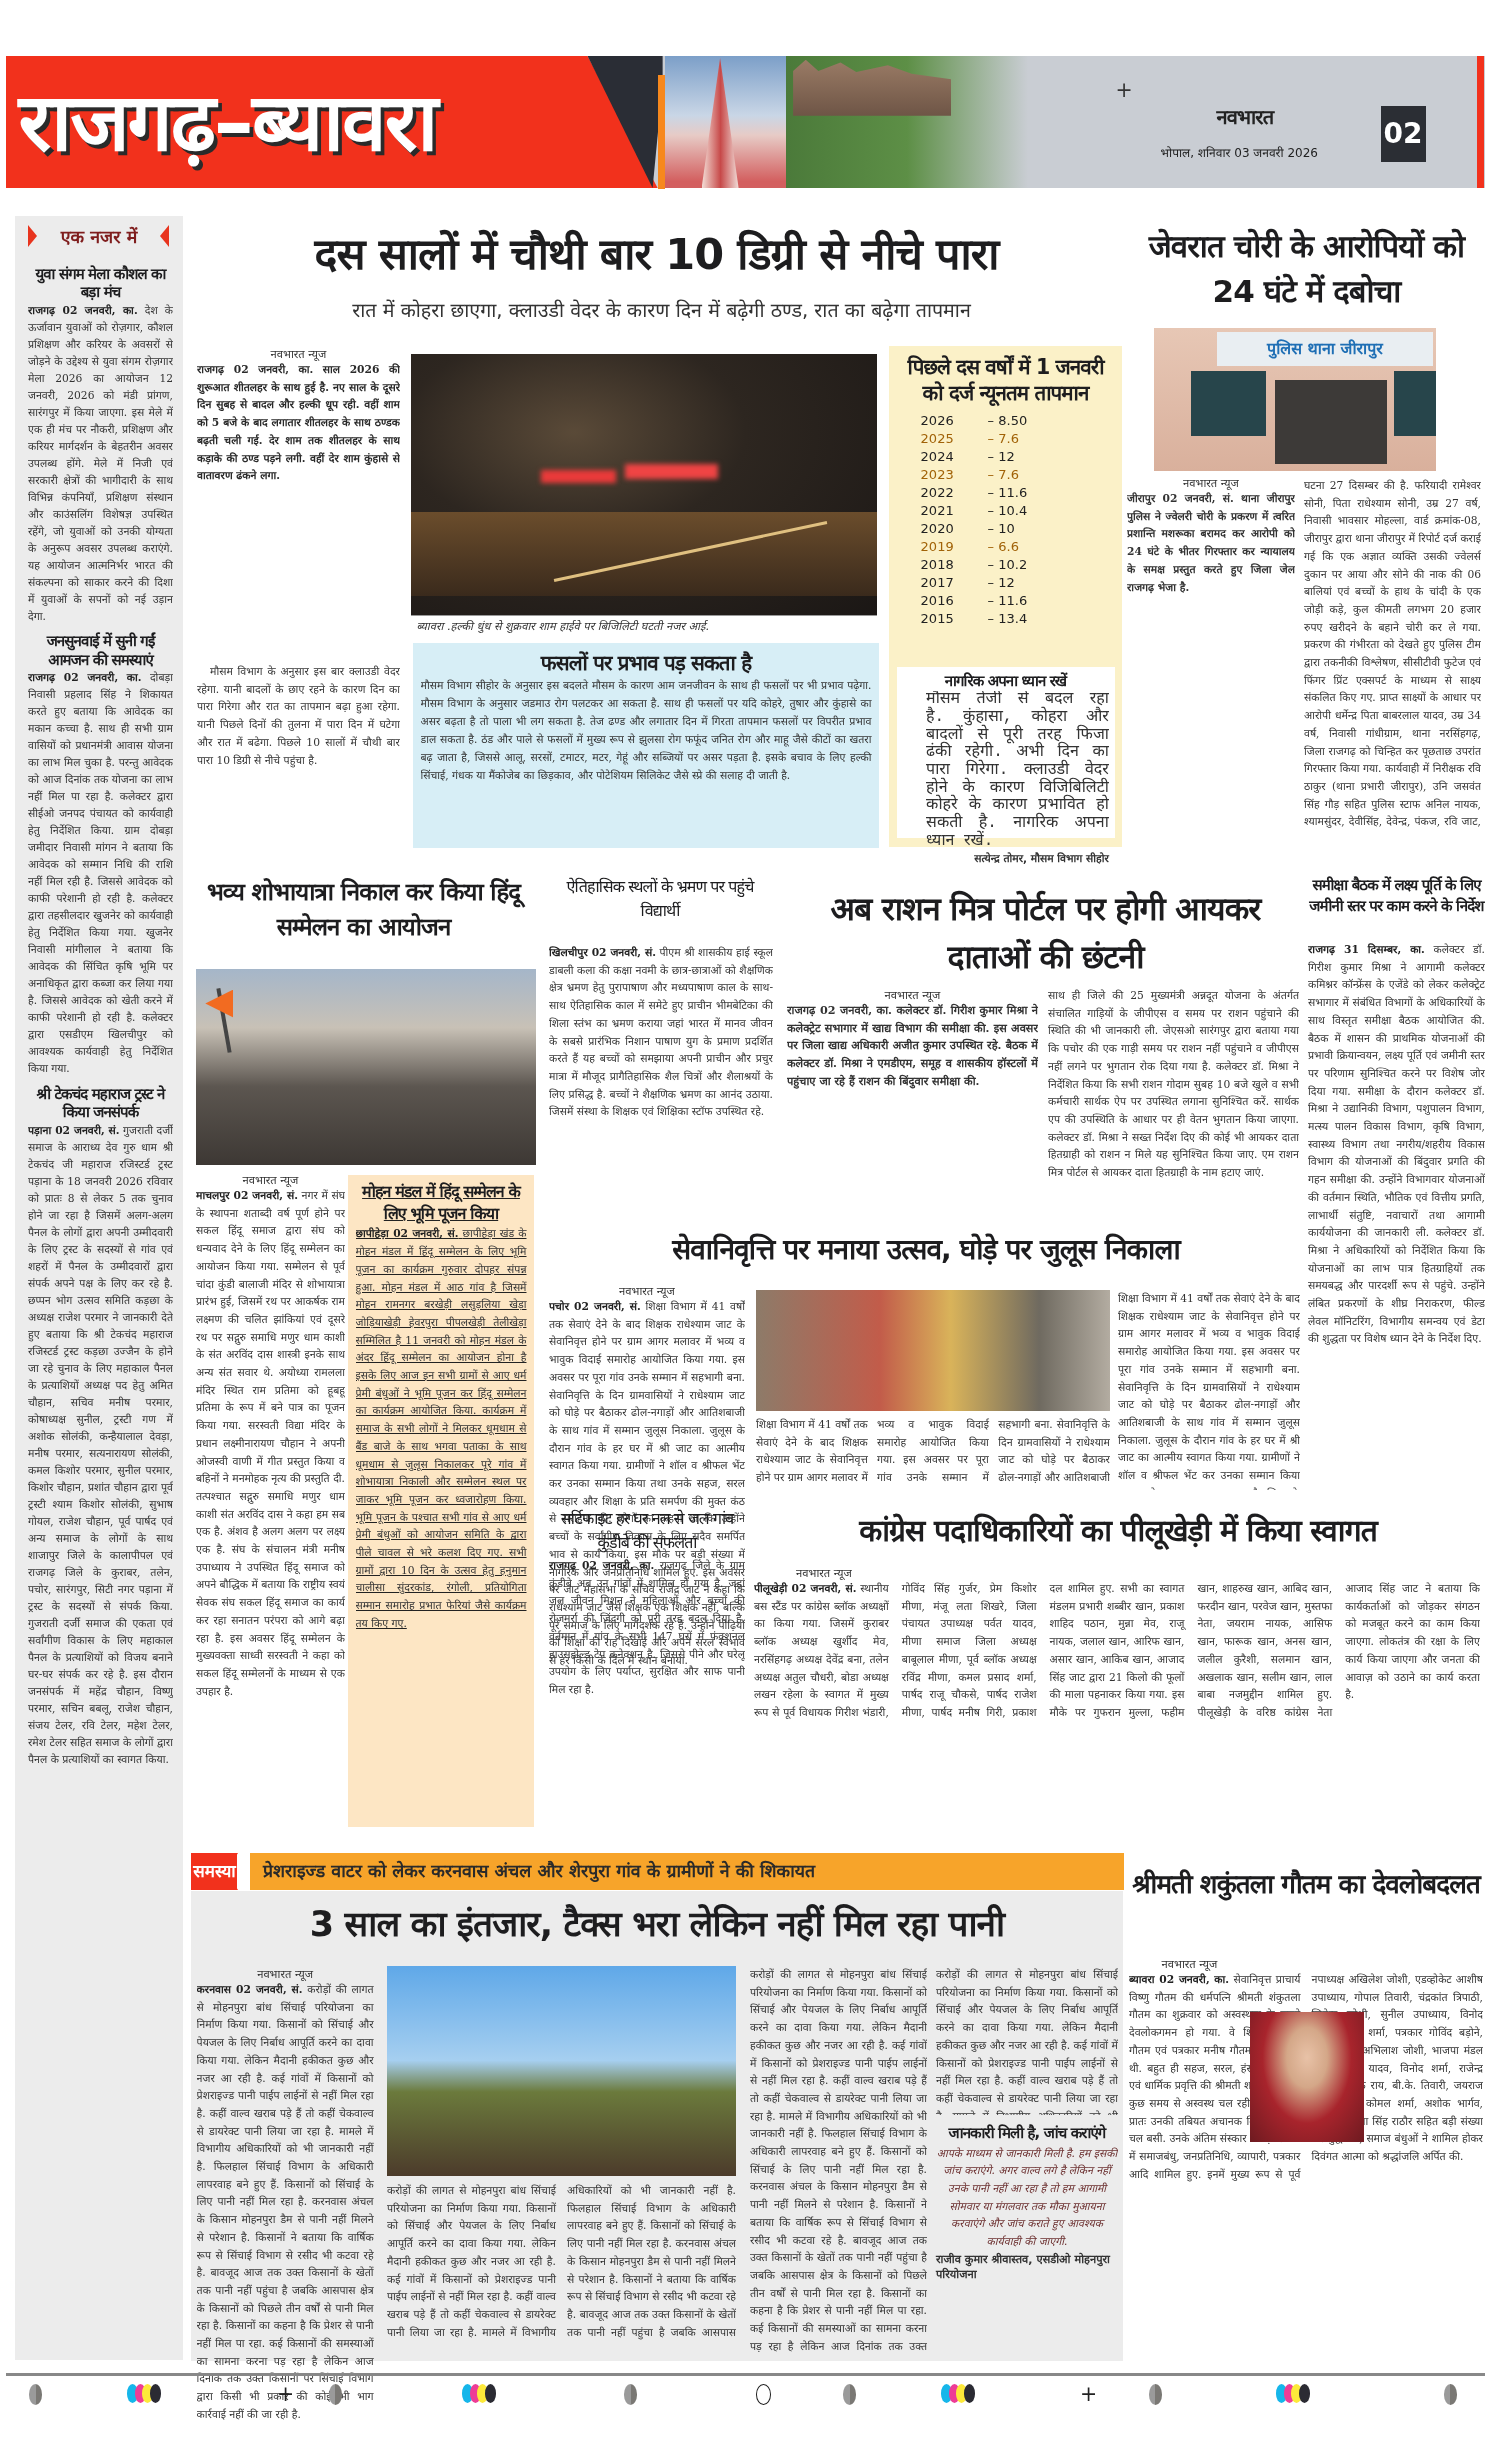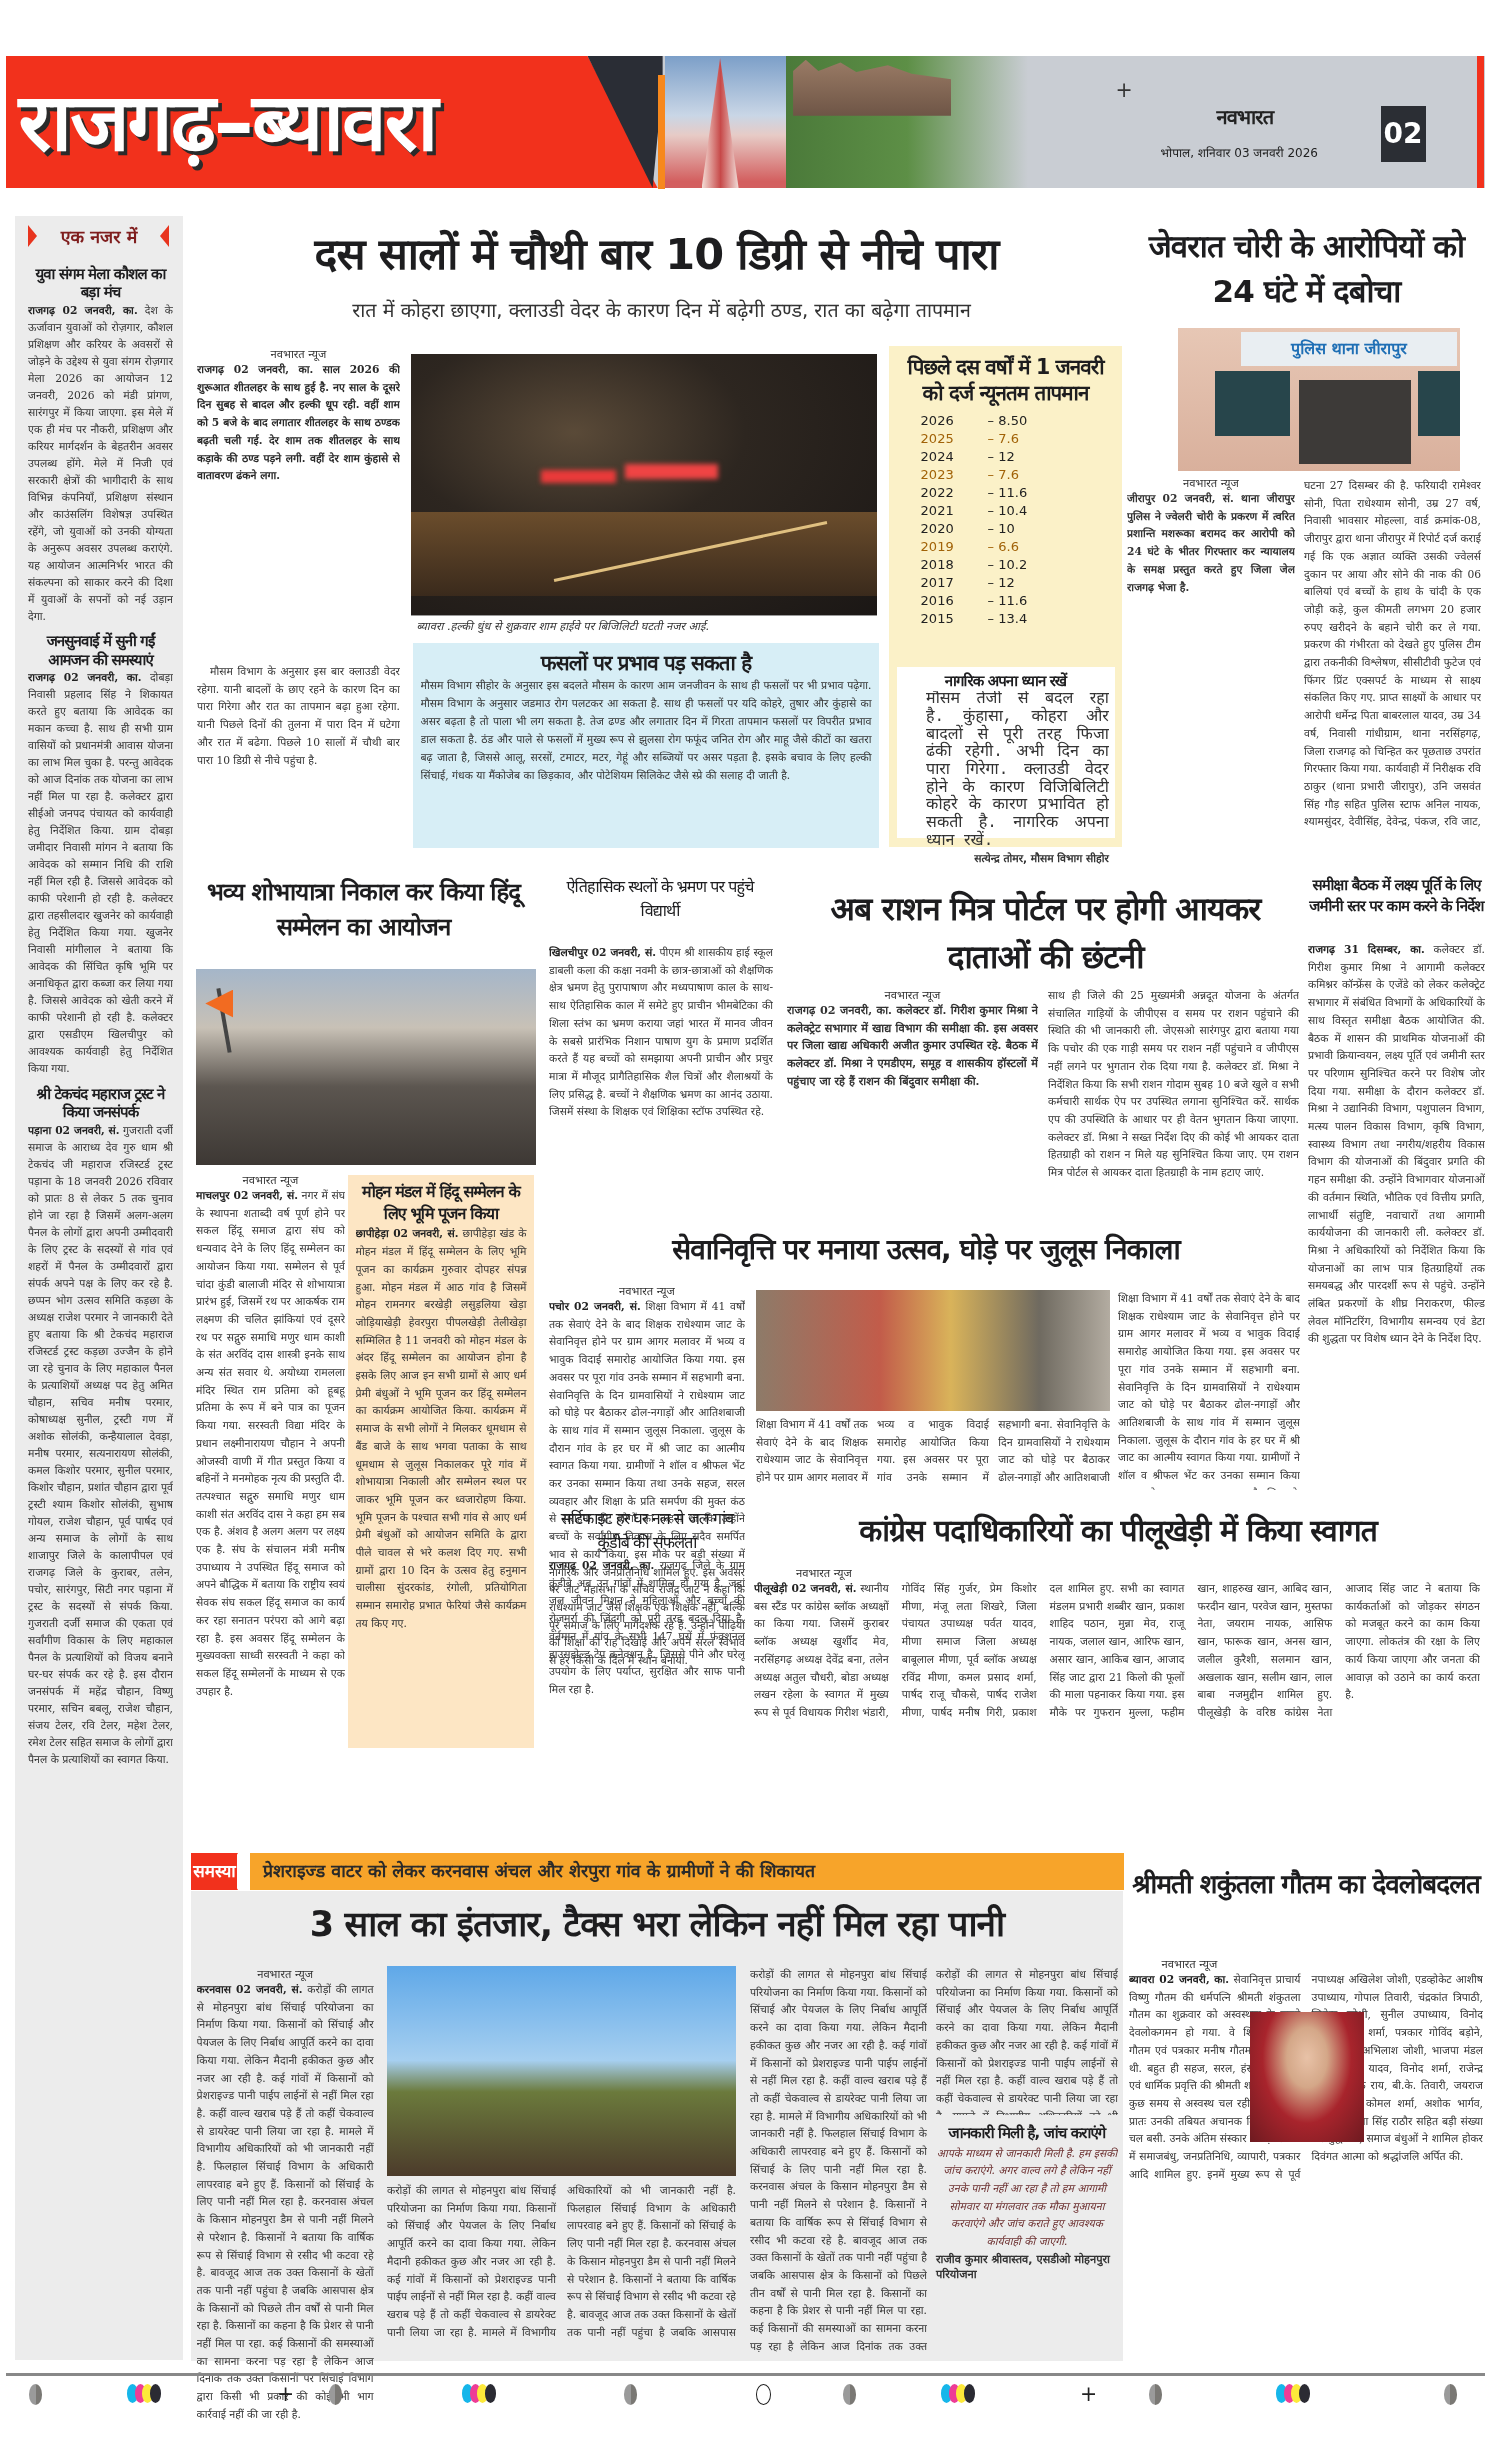--- a/index.html
+++ b/index.html
@@ -171,21 +171,21 @@
       </tbody>
   </table>
   <div class="abs" style="left:7.5px; top:321px; width:218px; height:171px; background:#fff; padding:3.7px 5.6px;">
     <div class="hl" style="font-size:15px; line-height:20.5px;">नागरिक अपना ध्यान रखें</div>
     <div class="txt" style="font-family:Liberation Mono, monospace; font-size:16px; line-height:17.7px;margin-left:24px;">मौसम तेजी से बदल रहा है. कुंहासा, कोहरा और बादलों से पूरी तरह फिजा ढंकी रहेगी. अभी दिन का पारा गिरेगा. क्लाउडी वेदर होने के कारण विजिबिलिटी कोहरे के कारण प्रभावित हो सकती है. नागरिक अपना ध्यान रखें.</div>
     <div style="font-size:10.7px; text-align:right; font-weight:bold; color:#333;">सत्येन्द्र तोमर, मौसम विभाग सीहोर</div>
   </div>
 </div>
 
 <div class="abs hl" style="left:1127px; top:224px; width:359px; font-size:31px; line-height:45px;">जेवरात चोरी के आरोपियों को 24 घंटे में दबोचा</div>
-<div class="abs photo" style="left:1178px; top:328px; width:282px; height:143px; background:linear-gradient(#e7c7b5,#d9b09c);padding-left:16px;">
+<div class="abs photo" style="left:1154px; top:328px; width:282px; height:143px; background:linear-gradient(#e7c7b5,#d9b09c);padding-left:16px;">
   <div class="abs" style="left:63px; top:3.7px; width:216px; height:34px; background:#e9eef2; color:#1f6fb5; font-weight:bold; font-size:16px; text-align:center; line-height:34px;">पुलिस थाना जीरापुर</div>
   <div class="abs" style="left:37px; top:43px; width:75px; height:65px; background:#27454b;"></div>
   <div class="abs" style="left:240px; top:43px; width:75px; height:65px; background:#27454b;"></div>
   <div class="abs" style="left:121px; top:52px; width:112px; height:84px; background:#3d3a38;"></div>
 </div>
 <div class="abs" style="left:1127px; top:475px; width:168px; height:363px;">
   <div class="byline">नवभारत न्यूज</div>
   <div class="txt" style="font-weight:bold;">जीरापुर 02 जनवरी, सं. थाना जीरापुर पुलिस ने ज्वेलरी चोरी के प्रकरण में त्वरित प्रशान्ति मशरूका बरामद कर आरोपी को 24 घंटे के भीतर गिरफ्तार कर न्यायालय के समक्ष प्रस्तुत करते हुए जिला जेल राजगढ़ भेजा है.</div>
 </div>
 <div class="abs txt" style="left:1304px; top:477px; width:177px; height:354px;">घटना 27 दिसम्बर की है. फरियादी रामेश्वर सोनी, पिता राधेश्याम सोनी, उम्र 27 वर्ष, निवासी भावसार मोहल्ला, वार्ड क्रमांक-08, जीरापुर द्वारा थाना जीरापुर में रिपोर्ट दर्ज कराई गई कि एक अज्ञात व्यक्ति उसकी ज्वेलर्स दुकान पर आया और सोने की नाक की 06 बालियां एवं बच्चों के हाथ के चांदी के एक जोड़ी कड़े, कुल कीमती लगभग 20 हजार रुपए खरीदने के बहाने चोरी कर ले गया. प्रकरण की गंभीरता को देखते हुए पुलिस टीम द्वारा तकनीकी विश्लेषण, सीसीटीवी फुटेज एवं फिंगर प्रिंट एक्सपर्ट के माध्यम से साक्ष्य संकलित किए गए. प्राप्त साक्ष्यों के आधार पर आरोपी धर्मेन्द्र पिता बाबरलाल यादव, उम्र 34 वर्ष, निवासी गांधीग्राम, थाना नरसिंहगढ़, जिला राजगढ़ को चिन्हित कर पूछताछ उपरांत गिरफ्तार किया गया. कार्यवाही में निरीक्षक रवि ठाकुर (थाना प्रभारी जीरापुर), उनि जसवंत सिंह गौड़ सहित पुलिस स्टाफ अनिल नायक, श्यामसुंदर, देवीसिंह, देवेन्द्र, पंकज, रवि जाट, जुगल, मनोज, शिवप्रसाद शामिल रहे.</div>
@@ -193,21 +193,21 @@
 <div class="abs hl" style="left:191px; top:875px; width:345px; font-size:24px; line-height:35px;">भव्य शोभायात्रा निकाल कर किया हिंदू सम्मेलन का आयोजन</div>
 <div class="abs photo" style="left:196px; top:969px; width:340px; height:196px; background:linear-gradient(#a5b6c9 0%, #c8c1b6 30%, #5c5650 60%, #3d3834 100%);">
   <div class="abs" style="left:26px; top:18.6px; width:3.7px; height:65px; background:#444; transform:rotate(-10deg);"></div>
   <div class="abs" style="left:9.3px; top:20.5px; width:28px; height:28px; background:#f26b21; clip-path:polygon(100% 0, 0 50%, 100% 100%);"></div>
 </div>
 <div class="abs" style="left:196px; top:1172px; width:149px; height:652px;">
   <div class="byline">नवभारत न्यूज</div>
   <div class="txt"><span class="lead">माचलपुर 02 जनवरी, सं.</span> <span>नगर में संघ के स्थापना शताब्दी वर्ष पूर्ण होने पर सकल हिंदू समाज द्वारा संघ को धन्यवाद देने के लिए हिंदू सम्मेलन का आयोजन किया गया. सम्मेलन से पूर्व चांदा कुंडी बालाजी मंदिर से शोभायात्रा प्रारंभ हुई, जिसमें रथ पर आकर्षक राम लक्ष्मण की चलित झांकियां एवं दूसरे रथ पर सद्गुरु समाधि मणुर धाम काशी के संत अरविंद दास शास्त्री इनके साथ अन्य संत सवार थे. अयोध्या रामलला मंदिर स्थित राम प्रतिमा को हूबहू प्रतिमा के रूप में बने पात्र का पूजन किया गया. सरस्वती विद्या मंदिर के प्रधान लक्ष्मीनारायण चौहान ने अपनी ओजस्वी वाणी में गीत प्रस्तुत किया व बहिनों ने मनमोहक नृत्य की प्रस्तुति दी. तत्पश्चात सद्गुरु समाधि मणुर धाम काशी संत अरविंद दास ने कहा हम सब एक है. अंशव है अलग अलग पर लक्ष्य एक है. संघ के संचालन मंत्री मनीष उपाध्याय ने उपस्थित हिंदू समाज को अपने बौद्धिक में बताया कि राष्ट्रीय स्वयं सेवक संघ सकल हिंदू समाज का कार्य कर रहा सनातन परंपरा को आगे बढ़ा रहा है. इस अवसर हिंदू सम्मेलन के मुख्यवक्ता साध्वी सरस्वती ने कहा को सकल हिंदू सम्मेलनों के माध्यम से एक उपहार है.</span></div>
 </div>
 
-<div class="abs box-peach" style="left:348px; top:1175px; width:186px; height:573px; padding:5.6px 7.5px; overflow:hidden;">
+<div class="abs box-peach" style="left:348px; top:1175px; width:186px; height:652px; padding:5.6px 7.5px; overflow:hidden;text-decoration:underline;">
   <div class="hl" style="font-size:16px; line-height:22.4px;">मोहन मंडल में हिंदू सम्मेलन के लिए भूमि पूजन किया</div>
   <div class="txt"><span class="lead">छापीहेड़ा 02 जनवरी, सं.</span> <span>छापीहेड़ा खंड के मोहन मंडल में हिंदू सम्मेलन के लिए भूमि पूजन का कार्यक्रम गुरुवार दोपहर संपन्न हुआ. मोहन मंडल में आठ गांव है जिसमें मोहन रामनगर बरखेड़ी लसुड़लिया खेड़ा जोड़ियाखेड़ी हेवरपुरा पीपलखेड़ी तेलीखेड़ा सम्मिलित है 11 जनवरी को मोहन मंडल के अंदर हिंदू सम्मेलन का आयोजन होना है इसके लिए आज इन सभी ग्रामों से आए धर्म प्रेमी बंधुओं ने भूमि पूजन कर हिंदू सम्मेलन का कार्यक्रम आयोजित किया. कार्यक्रम में समाज के सभी लोगों ने मिलकर धूमधाम से बैंड बाजे के साथ भगवा पताका के साथ धूमधाम से जुलूस निकालकर पूरे गांव में शोभायात्रा निकाली और सम्मेलन स्थल पर जाकर भूमि पूजन कर ध्वजारोहण किया. भूमि पूजन के पश्चात सभी गांव से आए धर्म प्रेमी बंधुओं को आयोजन समिति के द्वारा पीले चावल से भरे कलश दिए गए. सभी ग्रामों द्वारा 10 दिन के उत्सव हेतु हनुमान चालीसा सुंदरकांड, रंगोली, प्रतियोगिता सम्मान समारोह प्रभात फेरियां जैसे कार्यक्रम तय किए गए.</span></div>
 </div>
 
 <div class="abs hl" style="left:548px; top:875px; width:224px; font-size:16px; line-height:24px; font-weight:normal;">ऐतिहासिक स्थलों के भ्रमण पर पहुंचे विद्यार्थी</div>
 <div class="abs txt" style="left:549px; top:944px; width:224px; height:251px;"><span class="lead">खिलचीपुर 02 जनवरी, सं.</span> <span>पीएम श्री शासकीय हाई स्कूल डाबली कला की कक्षा नवमी के छात्र-छात्राओं को शैक्षणिक क्षेत्र भ्रमण हेतु पुरापाषाण और मध्यपाषाण काल के साथ-साथ ऐतिहासिक काल में समेटे हुए प्राचीन भीमबेटिका की शिला स्तंभ का भ्रमण कराया जहां भारत में मानव जीवन के सबसे प्रारंभिक निशान पाषाण युग के प्रमाण प्रदर्शित करते हैं यह बच्चों को समझाया अपनी प्राचीन और प्रचुर मात्रा में मौजूद प्रागैतिहासिक शैल चित्रों और शैलाश्रयों के लिए प्रसिद्ध है. बच्चों ने शैक्षणिक भ्रमण का आनंद उठाया. जिसमें संस्था के शिक्षक एवं शिक्षिका स्टॉफ उपस्थित रहे.</span></div>
 
 <div class="abs hl" style="left:787px; top:885px; width:517px; font-size:32px; line-height:48px;">अब राशन मित्र पोर्टल पर होगी आयकर दाताओं की छंटनी</div>
 <div class="abs" style="left:787px; top:987px; width:251px; height:214px;">
   <div class="byline">नवभारत न्यूज</div>

